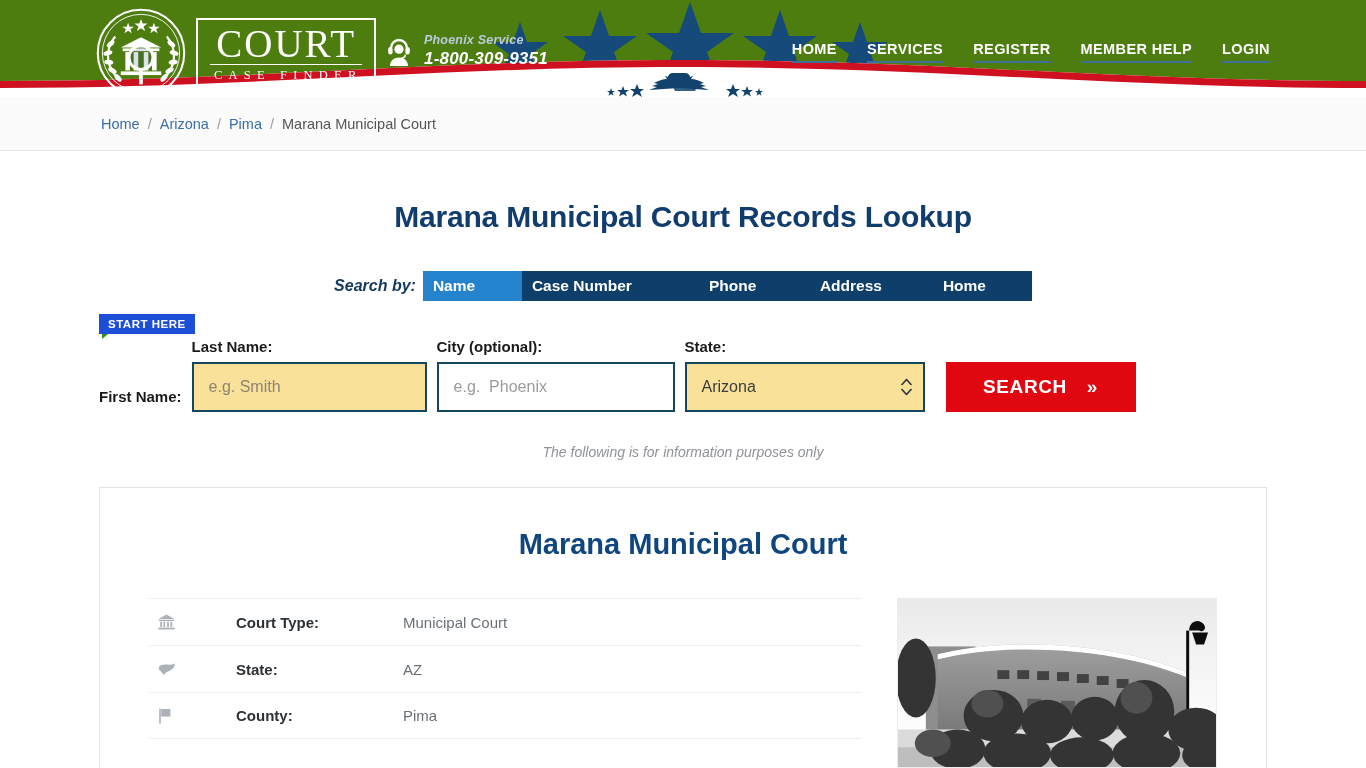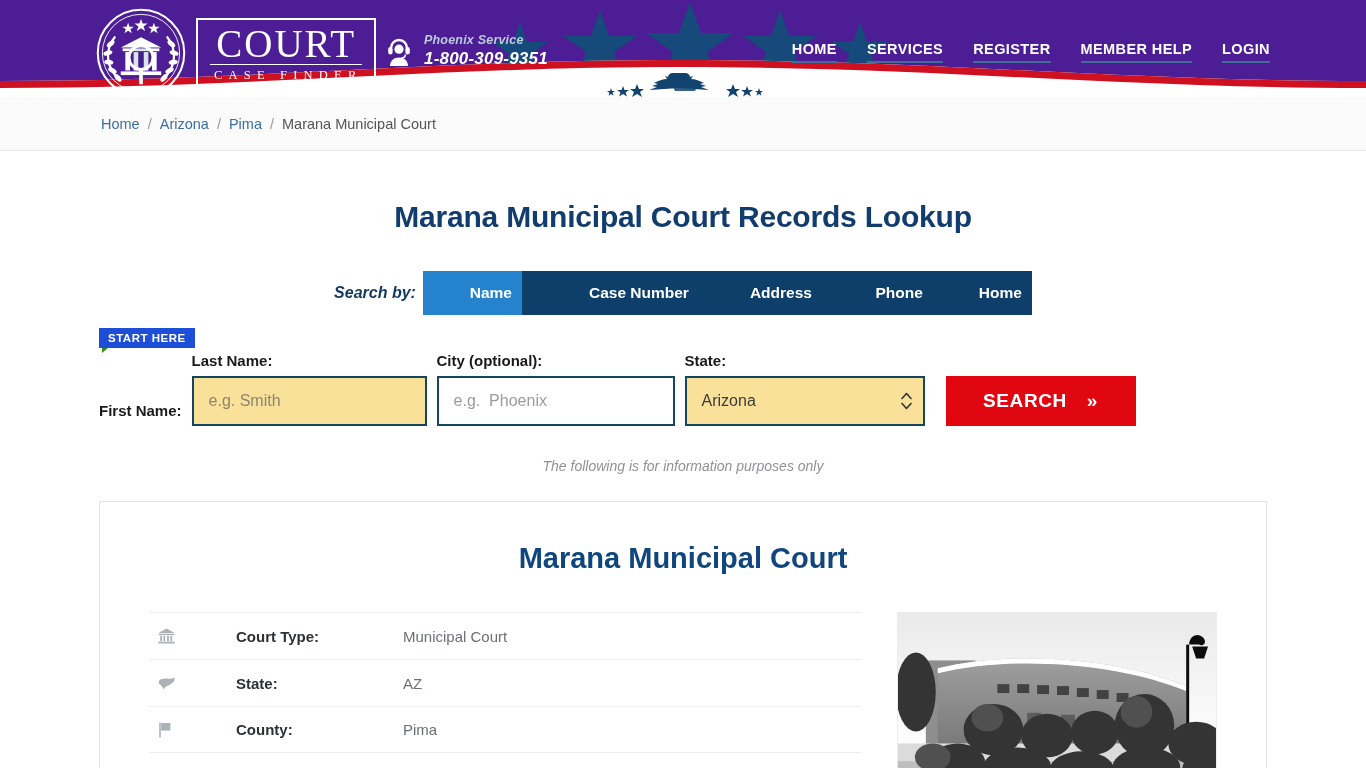--- a/index.html
+++ b/index.html
@@ -7,21 +7,21 @@
     width: 1366px; height: 768px;
     font-family: "Liberation Sans", sans-serif;
     background: #ffffff;
     overflow: hidden;
   }
 
   
   .header {
     position: relative;
     height: 97px;
-    background: #4c1d95;
+    background: #4d7c0f;
     overflow: hidden;
   }
   .hdr-stars { position: absolute; inset: 0; pointer-events: none; }
   .hdr-inner {
     position: relative;
     width: 1366px; height: 97px;
     z-index: 3;
   }
 
   
@@ -117,22 +117,22 @@
     display: flex; align-items: center; justify-content: center;
     margin-top: 37px;
   }
   .tabs-label {
     color: #14395f; font-size: 16px; font-weight: bold;
     font-style: italic; margin-right: 7px;
   }
   .tab {
     background: #0e3f6b; color: #ffffff;
     font-size: 15.5px; font-weight: bold;
-    padding: 13px 10px;
-    min-width: 99px; text-align: right;
+    padding: 6px 10px;
+    min-width: 99px; text-align: left;
     cursor: pointer; user-select: none;
   }
   .tab.active { background: #2583ce; }
   .tab.w-case { min-width: 177px; }
   .tab.w-addr { min-width: 123px; }
   .tab.w-phone { min-width: 111px; }
   .tab.w-email { min-width: 99px; }
 
   
   .form-area { position: relative; margin-top: 13px; padding: 0 99px; }
@@ -368,22 +368,22 @@
 </div>
 
 <div class="page">
 
   <h1 class="title">Marana Municipal Court Records Lookup</h1>
 
   <div class="tabs-row">
     <span class="tabs-label">Search by:</span>
     <div class="tab active">Name</div>
     <div class="tab w-case">Case Number</div>
+    <div class="tab w-phone">Phone</div>
     <div class="tab w-addr">Address</div>
-    <div class="tab w-phone">Phone</div>
     <div class="tab w-email">Home</div>
   </div>
 
   <div class="form-area">
     <div class="start-here">START HERE</div>
 
     <div class="form-row">
       <div class="field">
         <label class="field-label">First Name:</label>
       </div>

